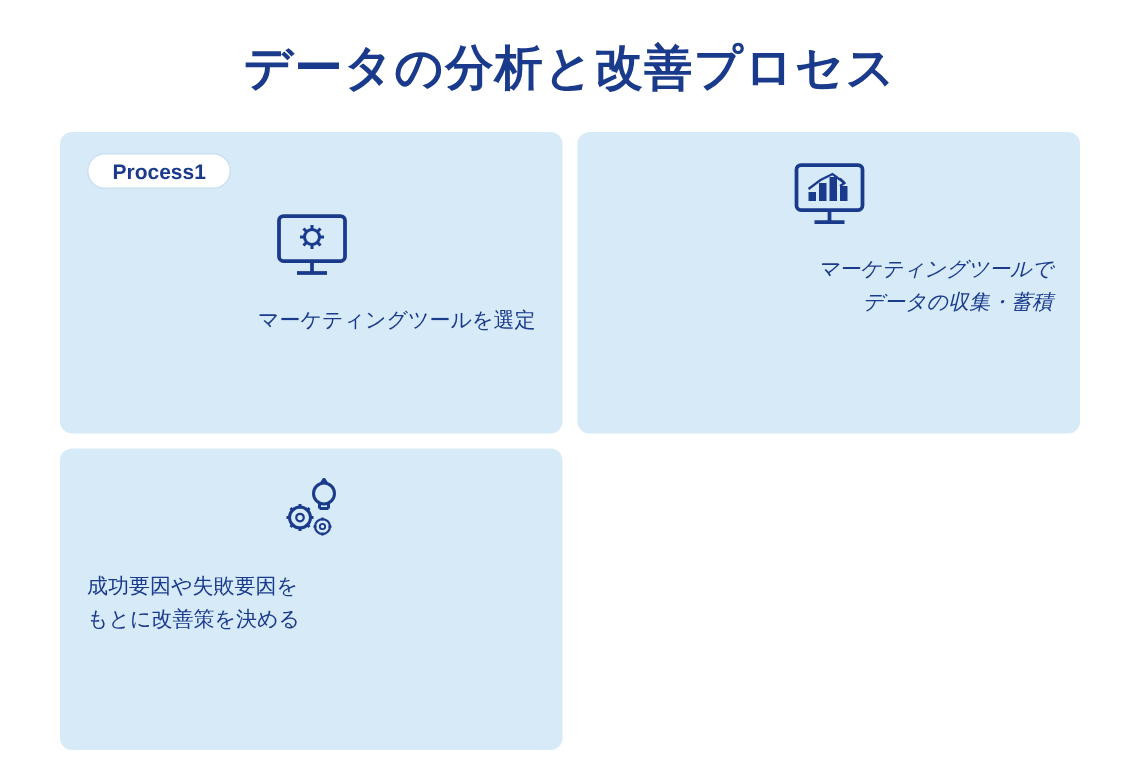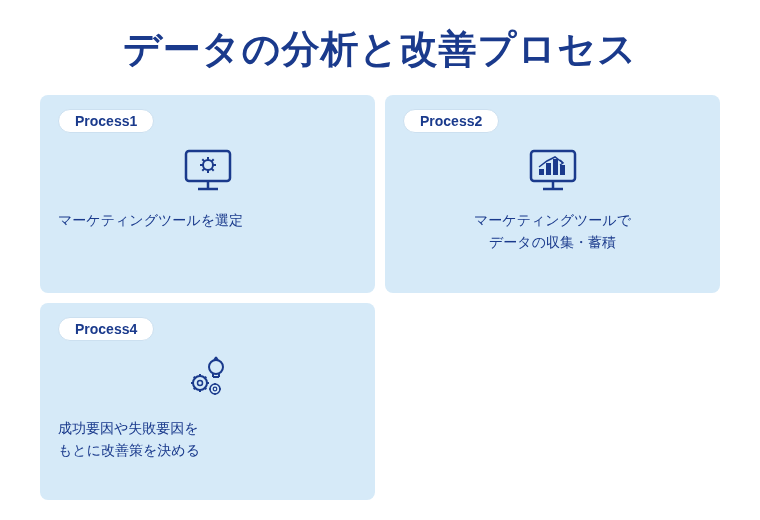--- a/index.html
+++ b/index.html
@@ -9,21 +9,21 @@
       background: #fff;
       font-family: 'Helvetica Neue', Arial, 'Hiragino Sans', 'Meiryo', sans-serif;
       display: flex;
       flex-direction: column;
       align-items: center;
       padding: 24px 40px 20px;
       overflow: hidden;
     }
 
     [data-name="page-title"] {
-      font-size: 38px;
+      font-size: 32px;
       font-weight: 900;
       color: #1a3a8c;
       margin-bottom: 20px;
       text-align: right;
       letter-spacing: 1px;
     }
 
     [data-name="process-grid"] {
       display: grid;
       grid-template-columns: 1fr 1fr;
@@ -62,21 +62,21 @@
       margin-bottom: 10px;
     }
 
     .process-icon svg {
       width: 56px;
       height: 56px;
     }
 
     .process-desc {
       width: 100%;
-      text-align: left;
+      text-align: right;
       font-size: 14px;
       color: #1a3a8c;
       font-weight: 500;
       line-height: 1.6;
     }
   </style>
 </head>
 <body>
 
 <h1 data-name="page-title">データの分析と改善プロセス</h1>
@@ -102,45 +102,43 @@
         <line x1="22.3" y1="16.3" x2="24.4" y2="18.4" stroke="#1a3a8c" stroke-width="2"></line>
         <line x1="31.6" y1="25.6" x2="33.7" y2="27.7" stroke="#1a3a8c" stroke-width="2"></line>
         <line x1="33.7" y1="16.3" x2="31.6" y2="18.4" stroke="#1a3a8c" stroke-width="2"></line>
         <line x1="24.4" y1="25.6" x2="22.3" y2="27.7" stroke="#1a3a8c" stroke-width="2"></line>
       </svg>
     </div>
     <div class="process-desc" data-name="process-desc-1">マーケティングツールを選定</div>
   </div>
 
   <div class="process-card" data-name="process-card-2">
-    <span class="process-label" data-name="process-label-2">Process2</span>
     <div class="process-icon" data-name="monitor-chart-icon">
       <svg viewBox="0 0 56 56" fill="none" xmlns="http://www.w3.org/2000/svg">
 
         <rect x="6" y="8" width="44" height="30" rx="3" stroke="#1a3a8c" stroke-width="2.5" fill="none"></rect>
 
         <line x1="28" y1="38" x2="28" y2="46" stroke="#1a3a8c" stroke-width="2.5"></line>
         <line x1="18" y1="46" x2="38" y2="46" stroke="#1a3a8c" stroke-width="2.5"></line>
 
         <rect x="14" y="26" width="5" height="6" fill="#1a3a8c"></rect>
         <rect x="21" y="20" width="5" height="12" fill="#1a3a8c"></rect>
         <rect x="28" y="16" width="5" height="16" fill="#1a3a8c"></rect>
         <rect x="35" y="22" width="5" height="10" fill="#1a3a8c"></rect>
 
         <polyline points="14,24 22,18 30,14 38,20" stroke="#1a3a8c" stroke-width="1.5" fill="none"></polyline>
         <polyline points="35,17 38,20 35,22" stroke="#1a3a8c" stroke-width="1.5" fill="none"></polyline>
       </svg>
     </div>
-    <div class="process-desc" data-name="process-desc-2" style="white-space:pre-line; text-align:center;">マーケティングツールで
+    <div class="process-desc" data-name="process-desc-2" style="white-space:pre-line; text-align:right;font-style:italic;">マーケティングツールで
 データの収集・蓄積</div>
   </div>
 
 
   <div class="process-card" data-name="process-card-4">
-    <span class="process-label" data-name="process-label-4">Process4</span>
     <div class="process-icon" data-name="gear-lightbulb-icon">
       <svg viewBox="0 0 56 56" fill="none" xmlns="http://www.w3.org/2000/svg">
 
         <circle cx="36" cy="16" r="7" stroke="#1a3a8c" stroke-width="2" fill="none"></circle>
         <line x1="33" y1="23" x2="33" y2="26" stroke="#1a3a8c" stroke-width="2"></line>
         <line x1="39" y1="23" x2="39" y2="26" stroke="#1a3a8c" stroke-width="2"></line>
         <line x1="33" y1="26" x2="39" y2="26" stroke="#1a3a8c" stroke-width="2"></line>
 
         <circle cx="20" cy="32" r="7" stroke="#1a3a8c" stroke-width="2" fill="none"></circle>
         <circle cx="20" cy="32" r="2.5" stroke="#1a3a8c" stroke-width="1.5" fill="none"></circle>

